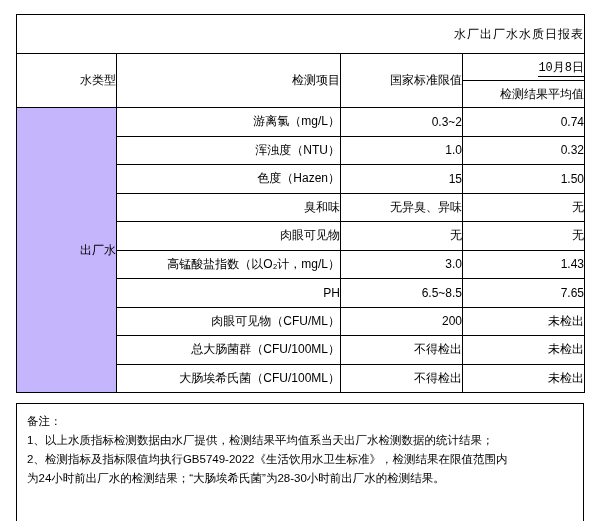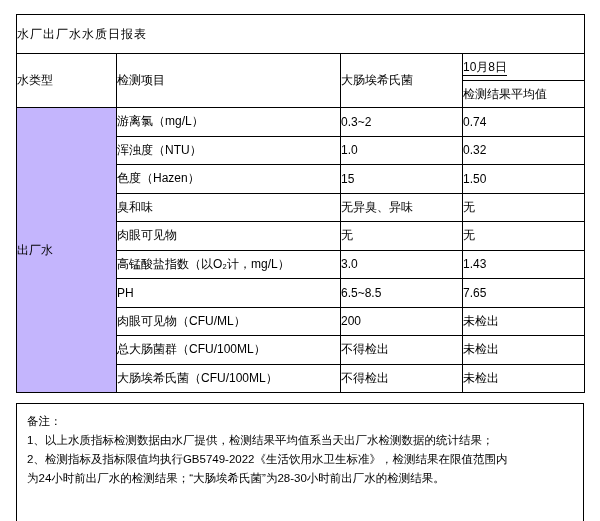--- a/index.html
+++ b/index.html
@@ -24,21 +24,21 @@
   table.report {
     width: 568px;
     border-collapse: collapse;
     table-layout: fixed;
   }
   table.report td, table.report th {
     border: 1px solid #000000;
     padding: 0;
     font-weight: normal;
     font-size: 12px;
-    text-align: left;
+    text-align: right;
     vertical-align: middle;
     margin-left: 44px;
   }
   .title-cell {
     height: 38px;
     font-size: 17px;
     font-weight: bold;
     letter-spacing: 1px;
   }
   .hdr {
@@ -46,20 +46,21 @@
     font-size: 13px;
   }
   .hdr-date {
     height: 26px;
     font-size: 13px;
     font-weight: bold;
   }
   .hdr-date span.u {
     border-bottom: 1px solid #000000;
     padding-bottom: 1px;
+    font-family: Liberation Mono, monospace;
   }
   .hdr-sub {
     height: 26px;
     font-size: 11.5px;
   }
   .watertype-cell {
     background: #c4b5fd;
     font-size: 13px;
     vertical-align: middle;
   }
@@ -104,21 +105,21 @@
       <col style="width:122px">
       <col style="width:122px">
     </colgroup>
     <tbody>
       <tr>
         <td class="title-cell" colspan="4">水厂出厂水水质日报表</td>
       </tr>
       <tr>
         <td class="hdr" rowspan="2">水类型</td>
         <td class="hdr" rowspan="2">检测项目</td>
-        <td class="hdr" rowspan="2">大肠埃希氏菌</td>
+        <td class="hdr" rowspan="2">国家标准限值</td>
         <td class="hdr-date"><span class="u">10月8日</span></td>
       </tr>
       <tr>
         <td class="hdr-sub">检测结果平均值</td>
       </tr>
 
       <tr>
         <td class="watertype-cell" rowspan="10">出厂水</td>
         <td class="item-cell">游离氯（mg/L）</td>
         <td class="val-cell">0.3~2</td>

